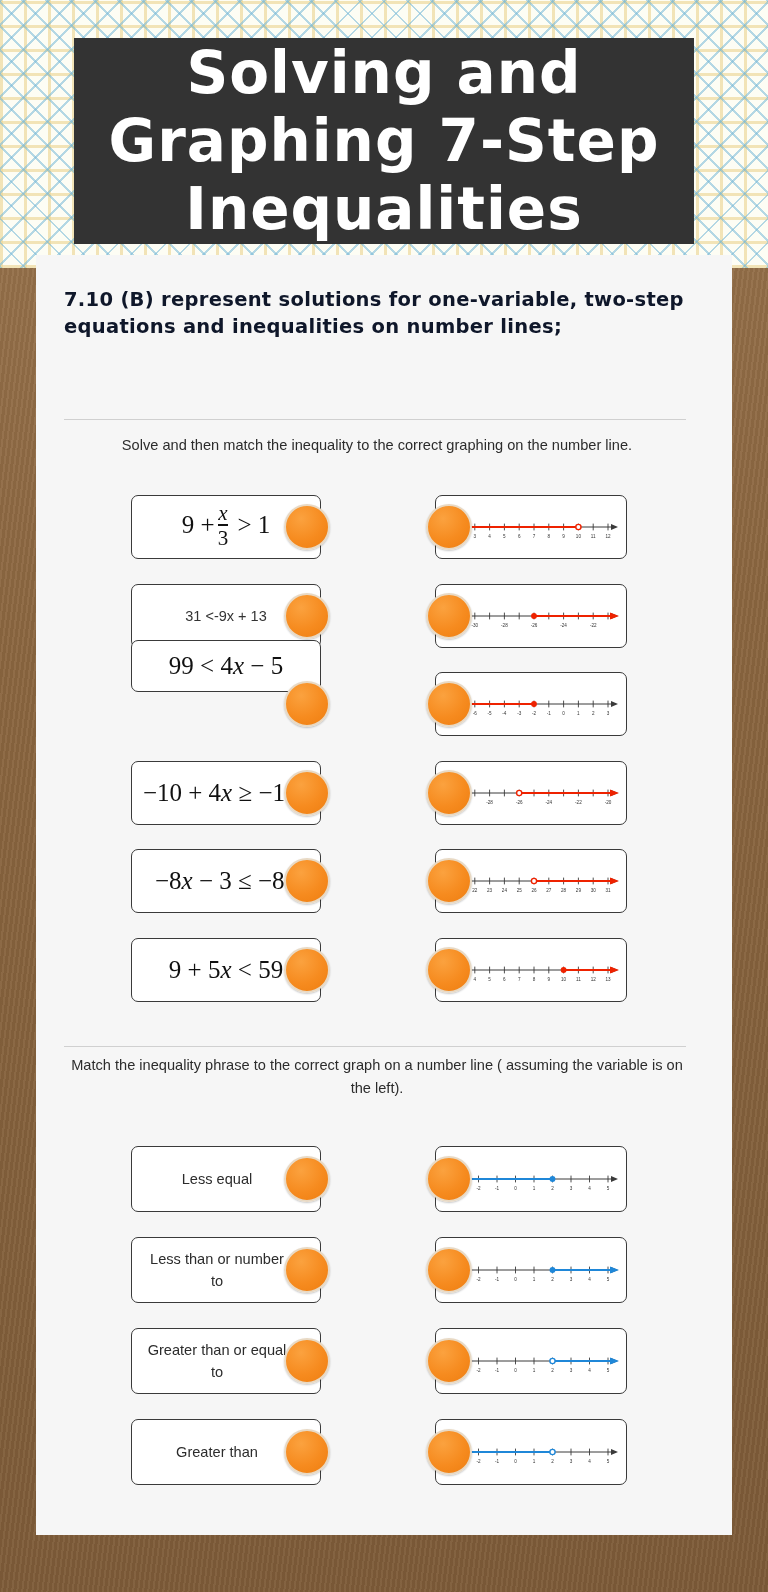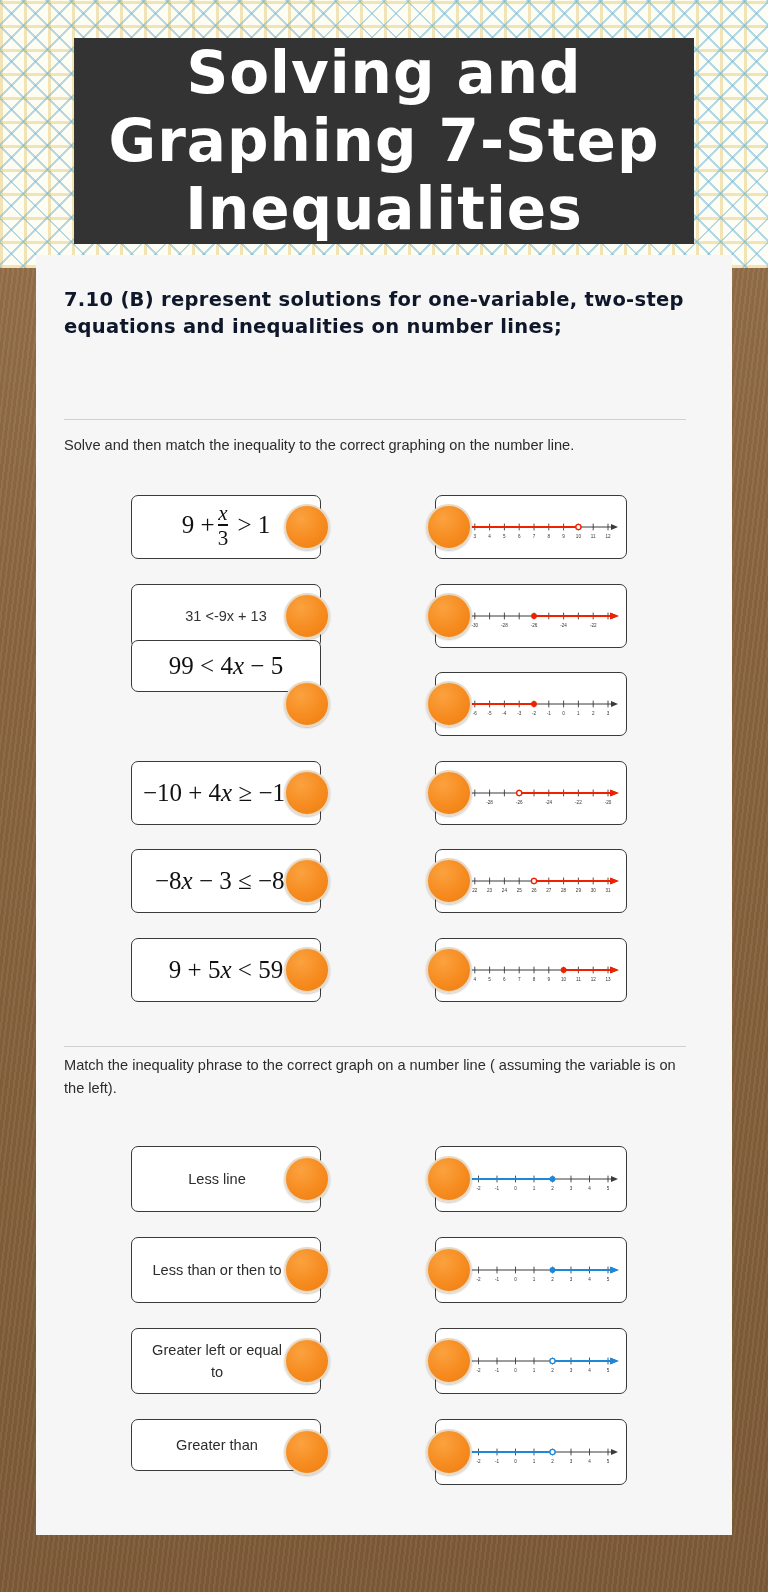--- a/index.html
+++ b/index.html
@@ -72,21 +72,21 @@
     font-family: "DejaVu Sans", sans-serif;
   }
 
   .divider {
     position: absolute; left: 64px; width: 622px;
     height: 1px; background: #d0d0d0;
   }
 
   .instructions {
     position: absolute; left: 64px; width: 626px;
-    font-size: 14.6px; line-height: 23px; color: #2c2c2c;
+    font-size: 14.6px; line-height: 23px; color: #2c2c2c; text-align: center;
   }
 
   
   .match-section { position: absolute; left: 0; width: 768px; }
 
   .card {
     position: absolute;
     background: #ffffff;
     border: 1px solid #3a3a3a;
     border-radius: 7px;
@@ -359,21 +359,21 @@
         <text x="143.20000000000002" y="27.5" text-anchor="middle">12</text>
         <line x1="158" y1="13.6" x2="158" y2="20.4" stroke="#3a3a3a" stroke-width=".9"></line>
         <text x="158" y="27.5" text-anchor="middle">13</text>
         <line x1="113.60000000000001" y1="17" x2="162" y2="17" stroke="#ee2200" stroke-width="2"></line>
         <path d="M169 17 L160 13.4 L160 20.6 Z" fill="#ee2200"></path>
         <circle cx="113.60000000000001" cy="17" r="2.9" fill="#ee2200"></circle>
       </svg>
     </div>
     <div class="knob" style="left: 426px; top: 946.5px;"></div>
     <div class="card left" style="top: 1146px; height: 66px;">
-      <span class="phrase">Less line</span>
+      <span class="phrase">Less equal</span>
     </div>
     <div class="knob" style="left: 284px; top: 1156px;"></div>
     <div class="card right" style="top: 1146px; height: 66px;">
       <svg class="nl" viewBox="0 0 174 34">
         <line x1="10" y1="17" x2="164" y2="17" stroke="#3a3a3a" stroke-width="1"></line>
         <path d="M168 17 L161 14 L161 20 Z" fill="#3a3a3a"></path>
         <path d="M4 17 L11 14 L11 20 Z" fill="#3a3a3a"></path>
         <line x1="5" y1="17" x2="10" y2="17" stroke="#3a3a3a" stroke-width="1"></line>
         <line x1="10" y1="13.6" x2="10" y2="20.4" stroke="#3a3a3a" stroke-width=".9"></line>
         <text x="10" y="27.5" text-anchor="middle">-3</text>
@@ -393,21 +393,21 @@
         <text x="139.5" y="27.5" text-anchor="middle">4</text>
         <line x1="158" y1="13.6" x2="158" y2="20.4" stroke="#3a3a3a" stroke-width=".9"></line>
         <text x="158" y="27.5" text-anchor="middle">5</text>
         <line x1="6" y1="17" x2="102.5" y2="17" stroke="#1f87d8" stroke-width="2"></line>
         <path d="M-1 17 L8 13.4 L8 20.6 Z" fill="#1f87d8"></path>
         <circle cx="102.5" cy="17" r="2.9" fill="#1f87d8"></circle>
       </svg>
     </div>
     <div class="knob" style="left: 426px; top: 1156px;"></div>
     <div class="card left" style="top: 1237px; height: 66px;">
-      <span class="phrase">Less than or then to</span>
+      <span class="phrase">Less than or number to</span>
     </div>
     <div class="knob" style="left: 284px; top: 1247px;"></div>
     <div class="card right" style="top: 1237px; height: 66px;">
       <svg class="nl" viewBox="0 0 174 34">
         <line x1="10" y1="17" x2="164" y2="17" stroke="#3a3a3a" stroke-width="1"></line>
         <path d="M168 17 L161 14 L161 20 Z" fill="#3a3a3a"></path>
         <path d="M4 17 L11 14 L11 20 Z" fill="#3a3a3a"></path>
         <line x1="5" y1="17" x2="10" y2="17" stroke="#3a3a3a" stroke-width="1"></line>
         <line x1="10" y1="13.6" x2="10" y2="20.4" stroke="#3a3a3a" stroke-width=".9"></line>
         <text x="10" y="27.5" text-anchor="middle">-3</text>
@@ -427,21 +427,21 @@
         <text x="139.5" y="27.5" text-anchor="middle">4</text>
         <line x1="158" y1="13.6" x2="158" y2="20.4" stroke="#3a3a3a" stroke-width=".9"></line>
         <text x="158" y="27.5" text-anchor="middle">5</text>
         <line x1="102.5" y1="17" x2="162" y2="17" stroke="#1f87d8" stroke-width="2"></line>
         <path d="M169 17 L160 13.4 L160 20.6 Z" fill="#1f87d8"></path>
         <circle cx="102.5" cy="17" r="2.9" fill="#1f87d8"></circle>
       </svg>
     </div>
     <div class="knob" style="left: 426px; top: 1247px;"></div>
     <div class="card left" style="top: 1328px; height: 66px;">
-      <span class="phrase">Greater left or equal to</span>
+      <span class="phrase">Greater than or equal to</span>
     </div>
     <div class="knob" style="left: 284px; top: 1338px;"></div>
     <div class="card right" style="top: 1328px; height: 66px;">
       <svg class="nl" viewBox="0 0 174 34">
         <line x1="10" y1="17" x2="164" y2="17" stroke="#3a3a3a" stroke-width="1"></line>
         <path d="M168 17 L161 14 L161 20 Z" fill="#3a3a3a"></path>
         <path d="M4 17 L11 14 L11 20 Z" fill="#3a3a3a"></path>
         <line x1="5" y1="17" x2="10" y2="17" stroke="#3a3a3a" stroke-width="1"></line>
         <line x1="10" y1="13.6" x2="10" y2="20.4" stroke="#3a3a3a" stroke-width=".9"></line>
         <text x="10" y="27.5" text-anchor="middle">-3</text>
@@ -460,21 +460,21 @@
         <line x1="139.5" y1="13.6" x2="139.5" y2="20.4" stroke="#3a3a3a" stroke-width=".9"></line>
         <text x="139.5" y="27.5" text-anchor="middle">4</text>
         <line x1="158" y1="13.6" x2="158" y2="20.4" stroke="#3a3a3a" stroke-width=".9"></line>
         <text x="158" y="27.5" text-anchor="middle">5</text>
         <line x1="102.5" y1="17" x2="162" y2="17" stroke="#1f87d8" stroke-width="2"></line>
         <path d="M169 17 L160 13.4 L160 20.6 Z" fill="#1f87d8"></path>
         <circle cx="102.5" cy="17" r="2.6" fill="#ffffff" stroke="#1f87d8" stroke-width="1.4"></circle>
       </svg>
     </div>
     <div class="knob" style="left: 426px; top: 1338px;"></div>
-    <div class="card left" style="top: 1419px; height: 52px;">
+    <div class="card left" style="top: 1419px; height: 66px;">
       <span class="phrase">Greater than</span>
     </div>
     <div class="knob" style="left: 284px; top: 1429px;"></div>
     <div class="card right" style="top: 1419px; height: 66px;">
       <svg class="nl" viewBox="0 0 174 34">
         <line x1="10" y1="17" x2="164" y2="17" stroke="#3a3a3a" stroke-width="1"></line>
         <path d="M168 17 L161 14 L161 20 Z" fill="#3a3a3a"></path>
         <path d="M4 17 L11 14 L11 20 Z" fill="#3a3a3a"></path>
         <line x1="5" y1="17" x2="10" y2="17" stroke="#3a3a3a" stroke-width="1"></line>
         <line x1="10" y1="13.6" x2="10" y2="20.4" stroke="#3a3a3a" stroke-width=".9"></line>

